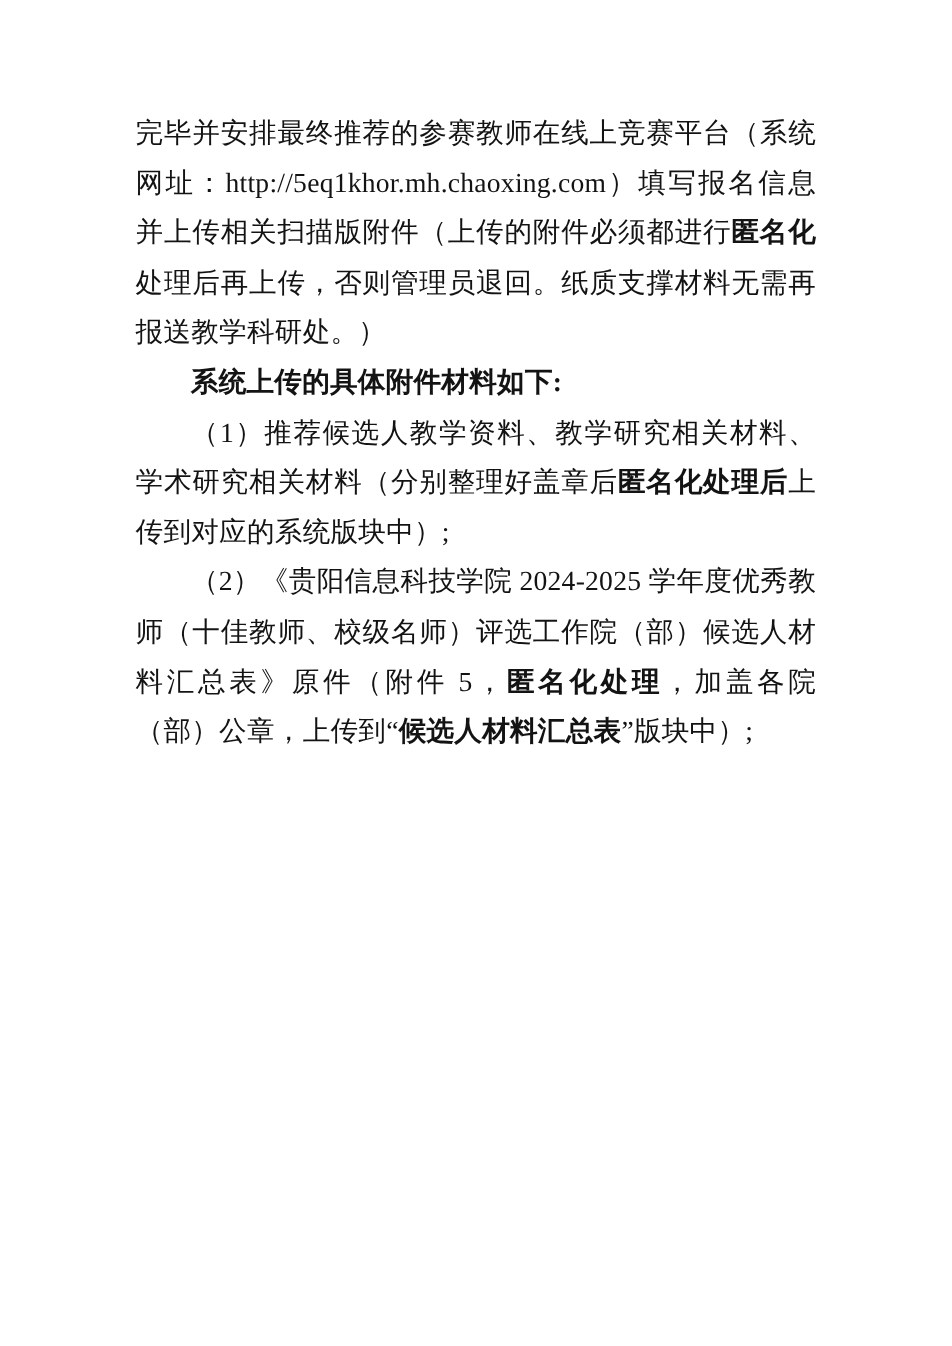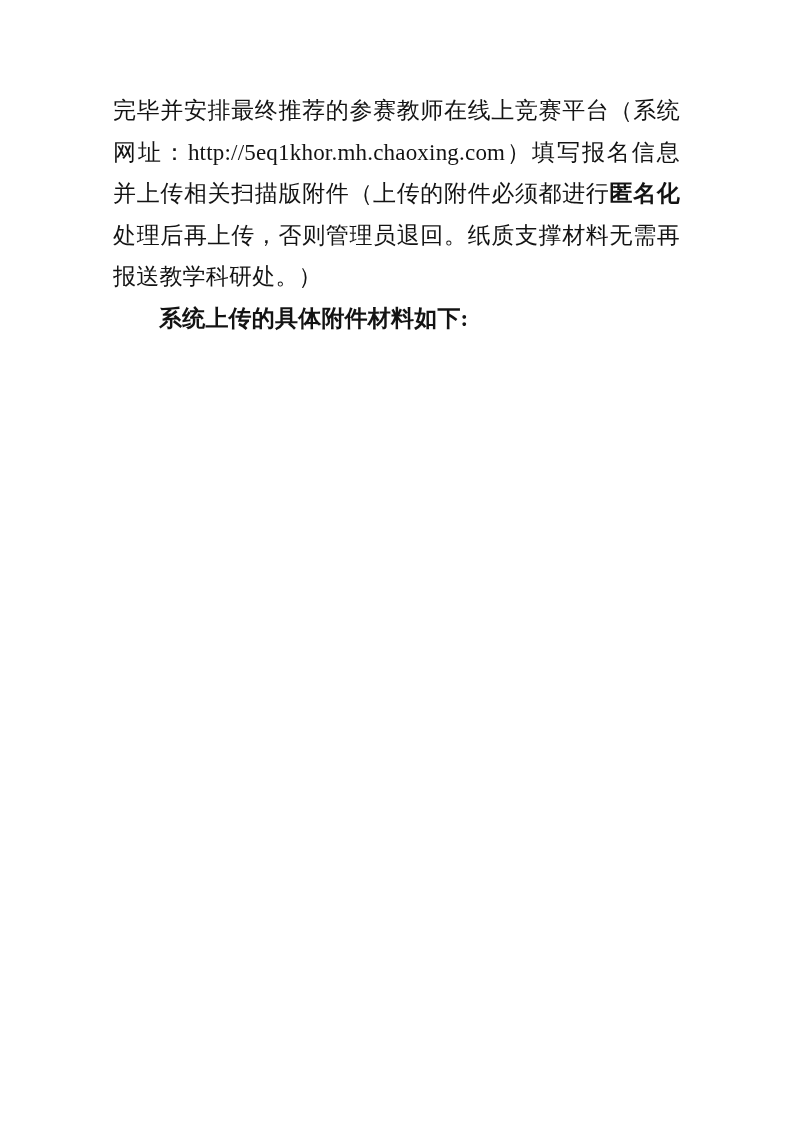--- a/index.html
+++ b/index.html
@@ -40,14 +40,16 @@
     font-weight: 700;
   }
 </style>
 </head>
 <body>
 
 <div class="page">
   <div class="doc-body" id="doc-body">
       <p class="para"><span class="run">完毕并安排最终推荐的参赛教师在线上竞赛平台（系统网址：http://5eq1khor.mh.chaoxing.com）填写报名信息并上传相关扫描版附件（上传的附件必须都进行</span><span class="run-bold">匿名化</span><span class="run">处理后再上传，否则管理员退回。纸质支撑材料无需再报送教学科研处。）</span></p>
       <p class="para indent heading"><span class="run-bold">系统上传的具体附件材料如下:</span></p>
+      <p class="para indent"><span class="run">（1）推荐候选人教学资料、教学研究相关材料、学术研究相关材料（分别整理好盖章后</span><span class="run-bold">匿名化处理后</span><span class="run">上传到对应的系统版块中）;</span></p>
+      <p class="para indent"><span class="run">（2）《贵阳信息科技学院 2024-2025 学年度优秀教师（十佳教师、校级名师）评选工作院（部）候选人材料汇总表》原件（附件 5，</span><span class="run-bold">匿名化处理</span><span class="run">，加盖各院（部）公章，上传到“</span><span class="run-bold">候选人材料汇总表</span><span class="run">”版块中）;</span></p>
     </div>
 </div>
 
 </body></html>

